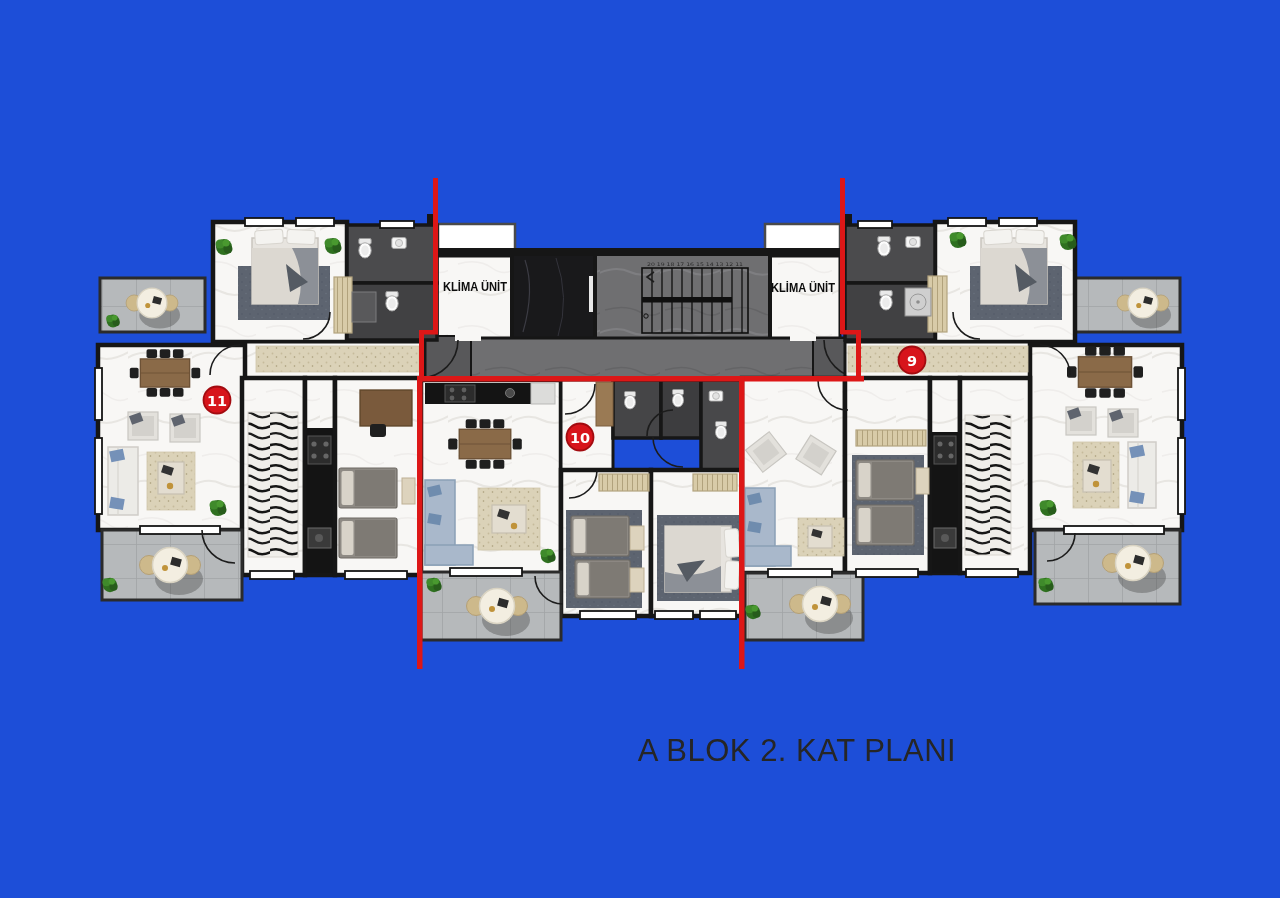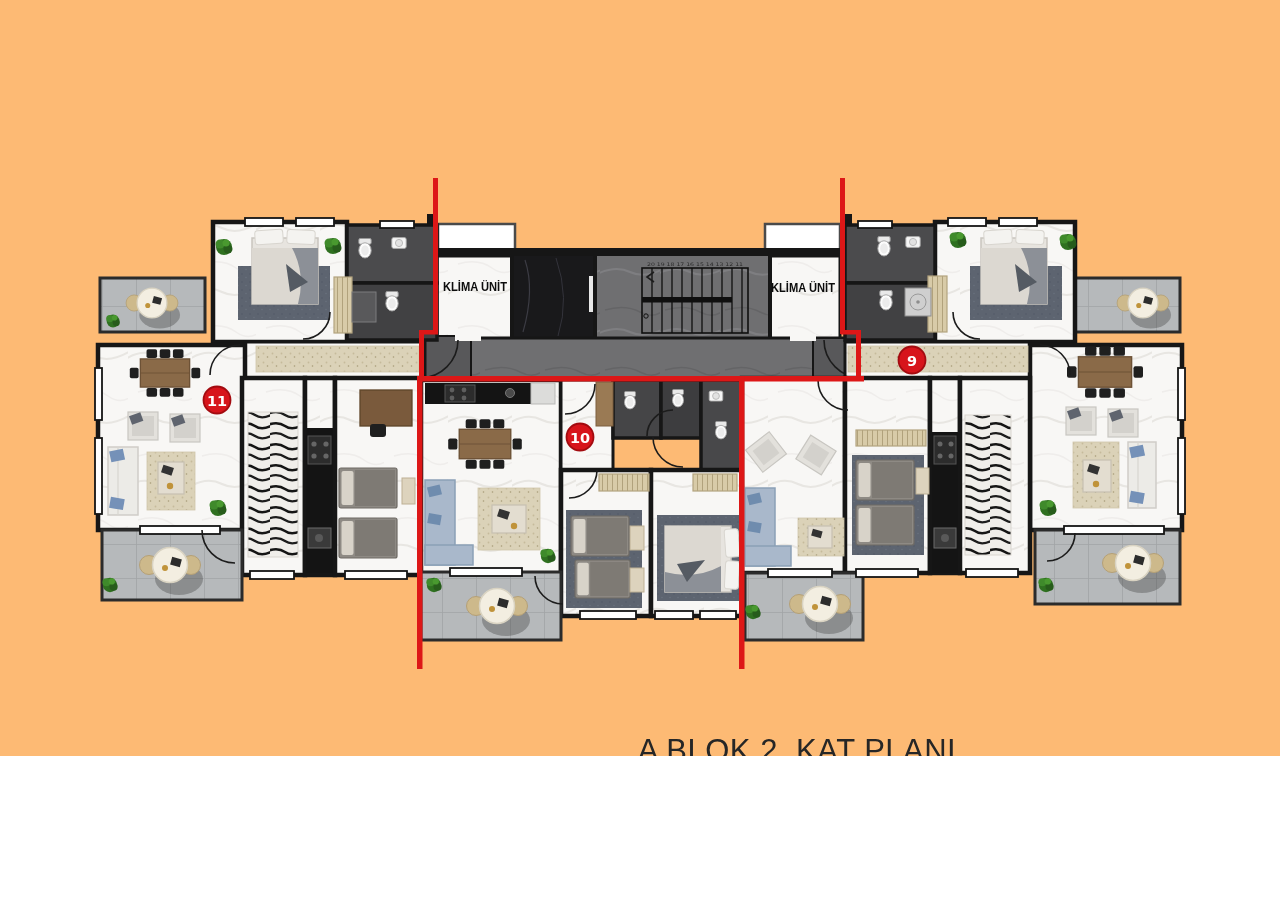--- a/index.html
+++ b/index.html
@@ -1,16 +1,16 @@
 <!DOCTYPE html>
 <html><head>
 <meta charset="utf-8">
 <style>
   html,body{margin:0;padding:0;background:#ffffff;}
-  .stage{position:relative;width:1280px;height:756px;background:#fdba74;overflow:hidden;
+  .stage{position:relative;width:1280px;height:898px;background:#1d4ed8;overflow:hidden;
          font-family:"Liberation Sans","DejaVu Sans",sans-serif;}
   svg{display:block;}
   .room{fill:url(#marbleP);stroke:#161616;stroke-width:4.5;}
   .roomthin{fill:url(#marbleP);stroke:#161616;stroke-width:3;}
   .bath{stroke:#161616;stroke-width:3.5;}
   .tile{fill:url(#tileP);stroke:#2b2b2b;stroke-width:3;}
   .win{fill:#ffffff;stroke:#141414;stroke-width:1.8;}
   .door{fill:none;stroke:#1c1c1c;stroke-width:1.6;}
   .wall{fill:#161616;}
   .red{fill:#dd1717;}

